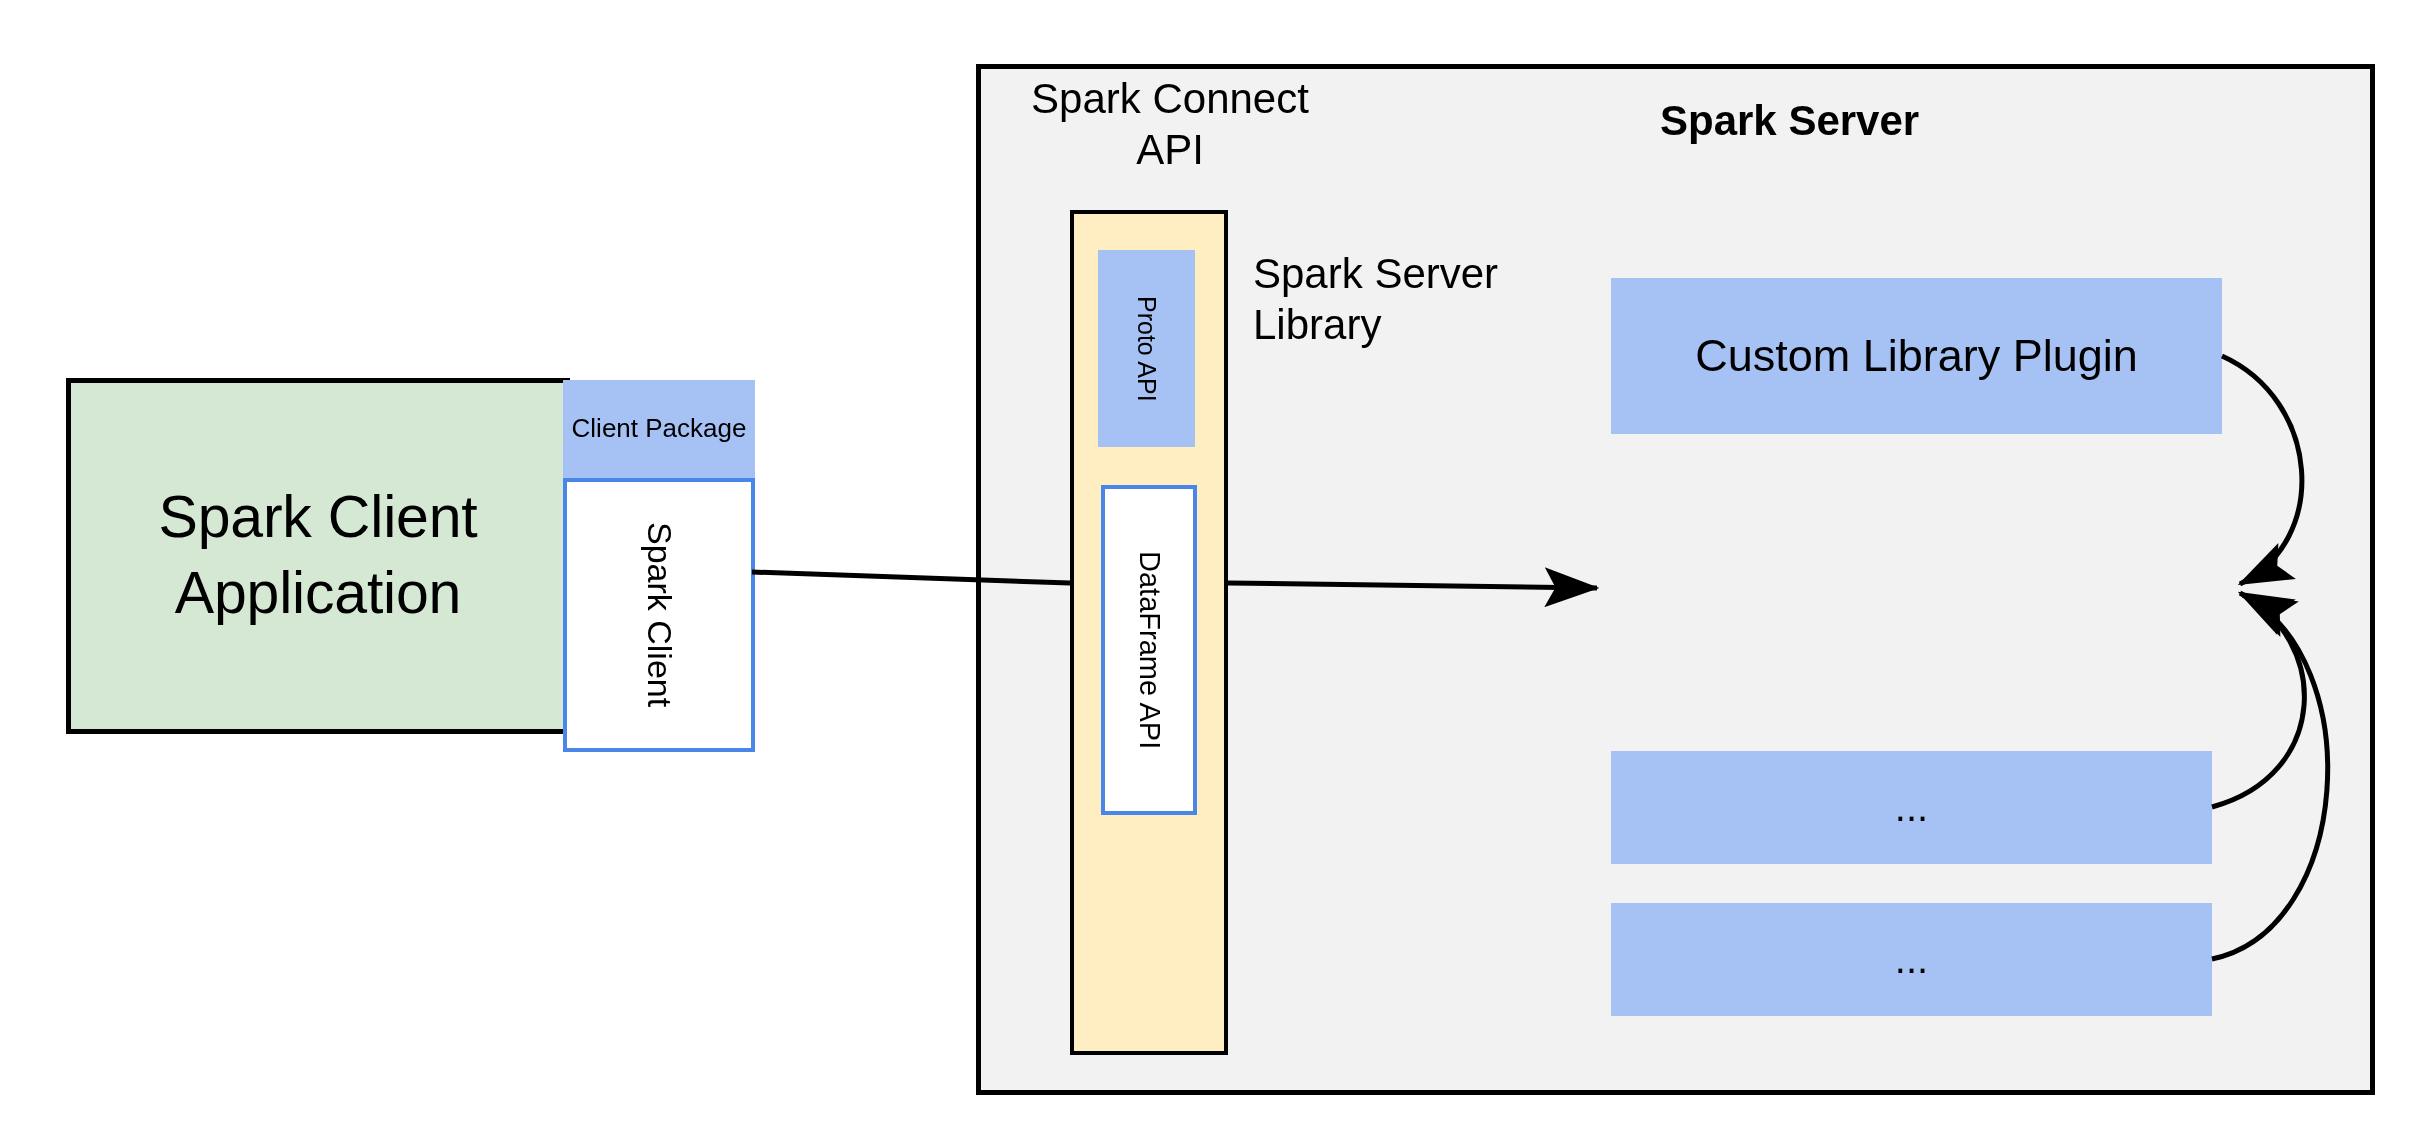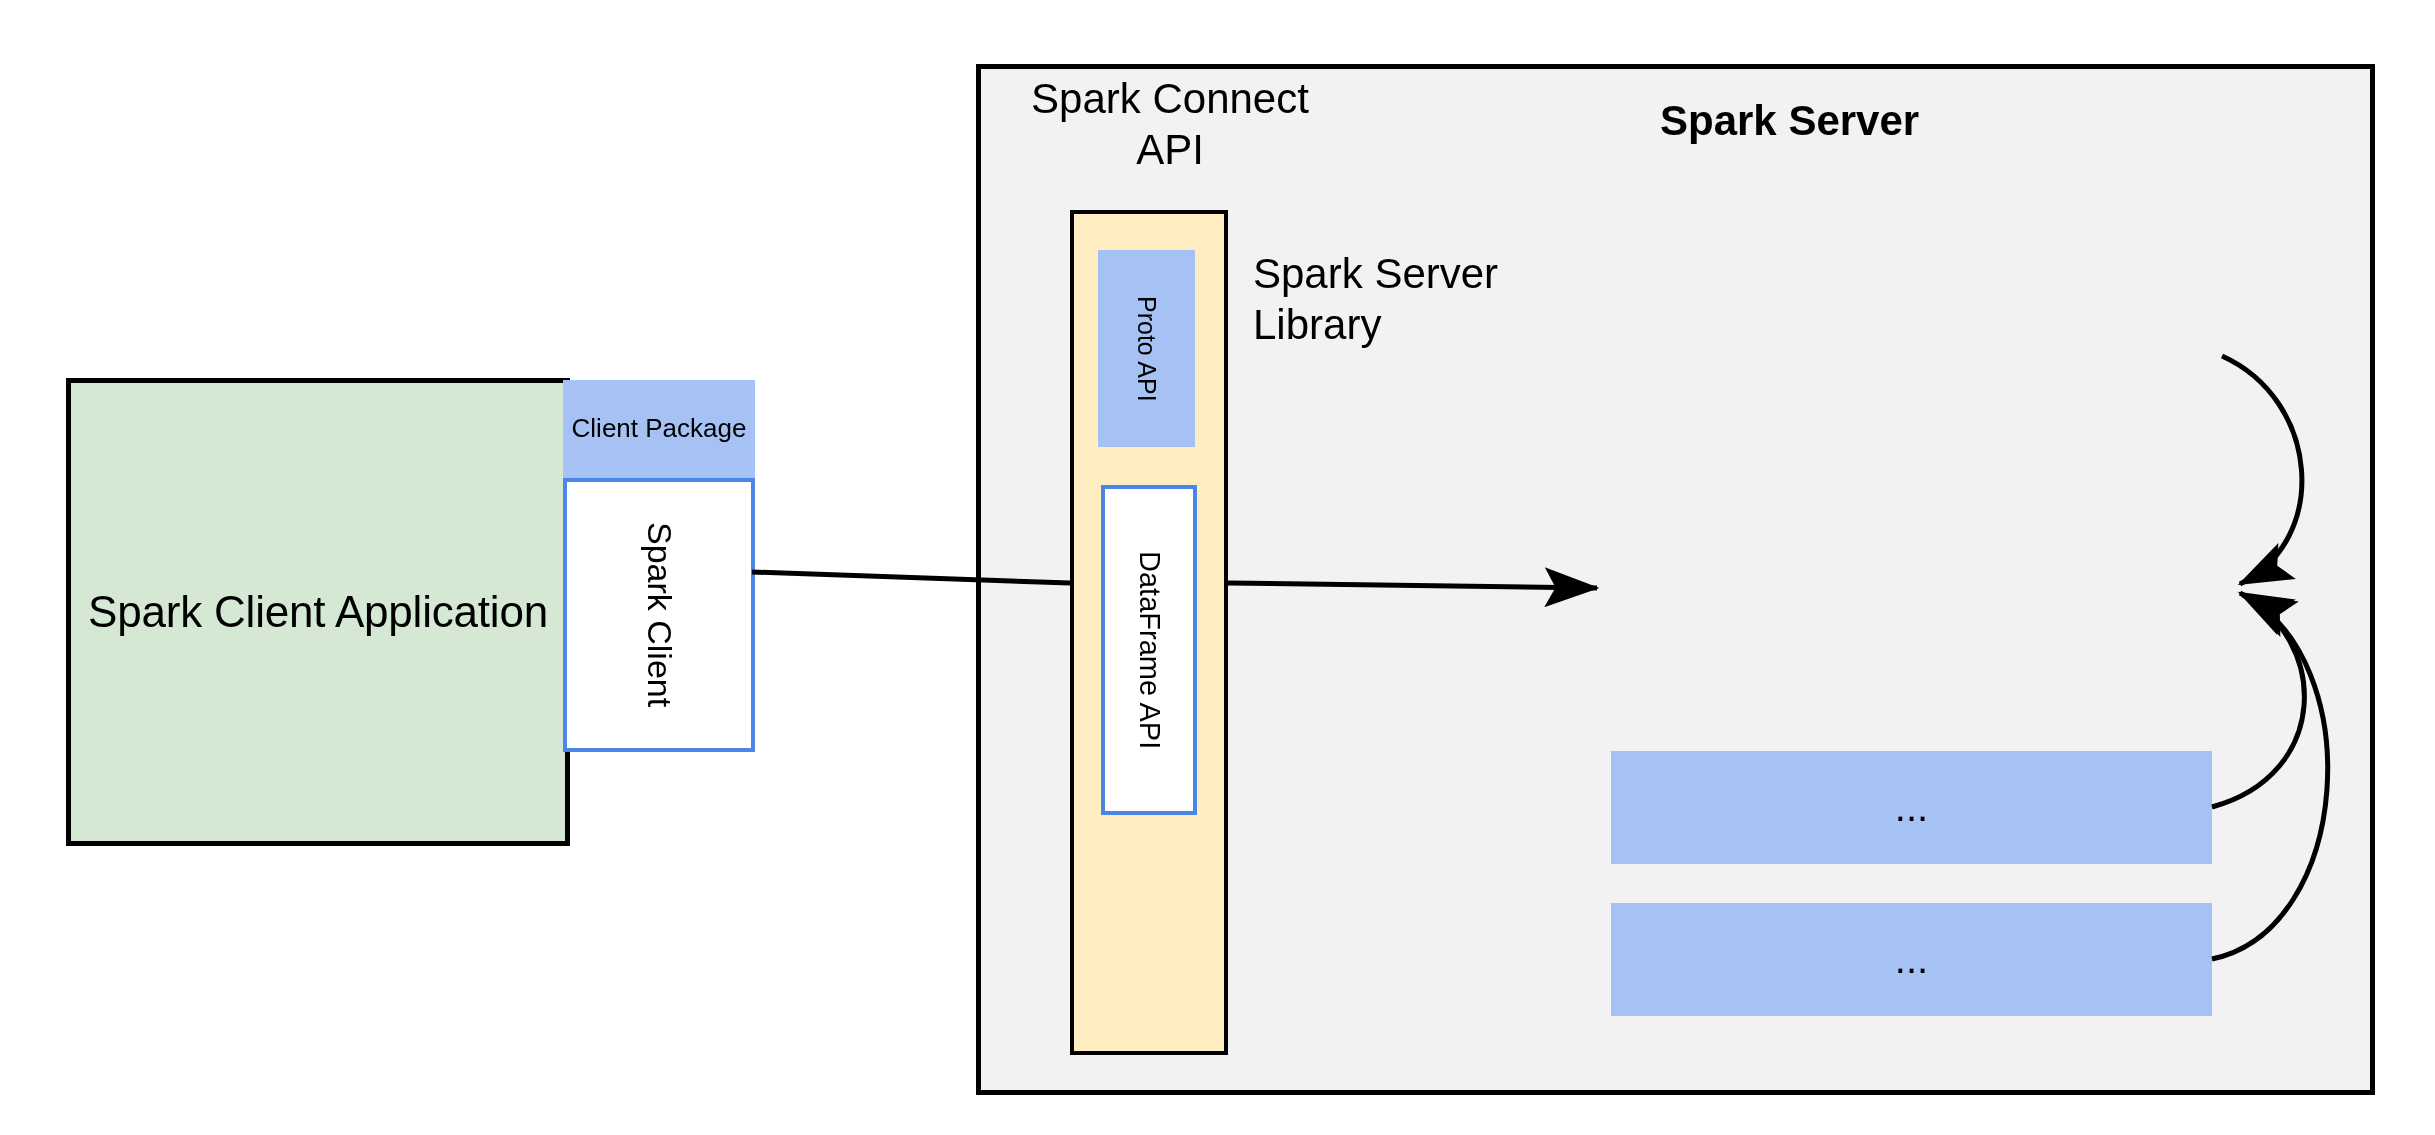--- a/index.html
+++ b/index.html
@@ -32,28 +32,27 @@
     color: #000000;
     white-space: pre-line;
     line-height: 1.22;
   }
 
   
   #client-app-box {
     left: 66px;
     top: 378px;
     width: 504px;
-    height: 468px;
+    height: 356px;
     background: #d5e8d4;
     border: 5px solid #000000;
-    font-size: 44px;
+    font-size: 59px;
     line-height: 1.28;
     letter-spacing: -0.2px;
     z-index: 2;
-    text-align: right;
   }
   #client-package-box {
     left: 563px;
     top: 380px;
     width: 192px;
     height: 98px;
     background: #a6c2f5;
     border: 2px solid #a6c2f5;
     font-size: 26px;
     line-height: 1.35;
@@ -228,20 +227,21 @@
   <div class="box" id="connect-container"></div>
 
   <div class="box" id="proto-api-box">
     <span class="vtext">Proto API</span>
   </div>
 
   <div class="box" id="dataframe-api-box">
     <span class="vtext">DataFrame API</span>
   </div>
 
+  <div class="box" id="custom-library-plugin-box">Custom Library Plugin</div>
 
 
   <div class="box" id="ellipsis-box-1">...</div>
 
   <div class="box" id="ellipsis-box-2">...</div>
 
   <svg id="arrow-layer" viewBox="0 0 2435 1135" xmlns="http://www.w3.org/2000/svg">
     <defs>
       <marker id="arrowhead" markerWidth="11" markerHeight="8" refX="10.5" refY="4" orient="auto" markerUnits="strokeWidth">
         <path d="M0,0 L11,4 L0,8 L2.2,4 Z" fill="#000000"></path>

